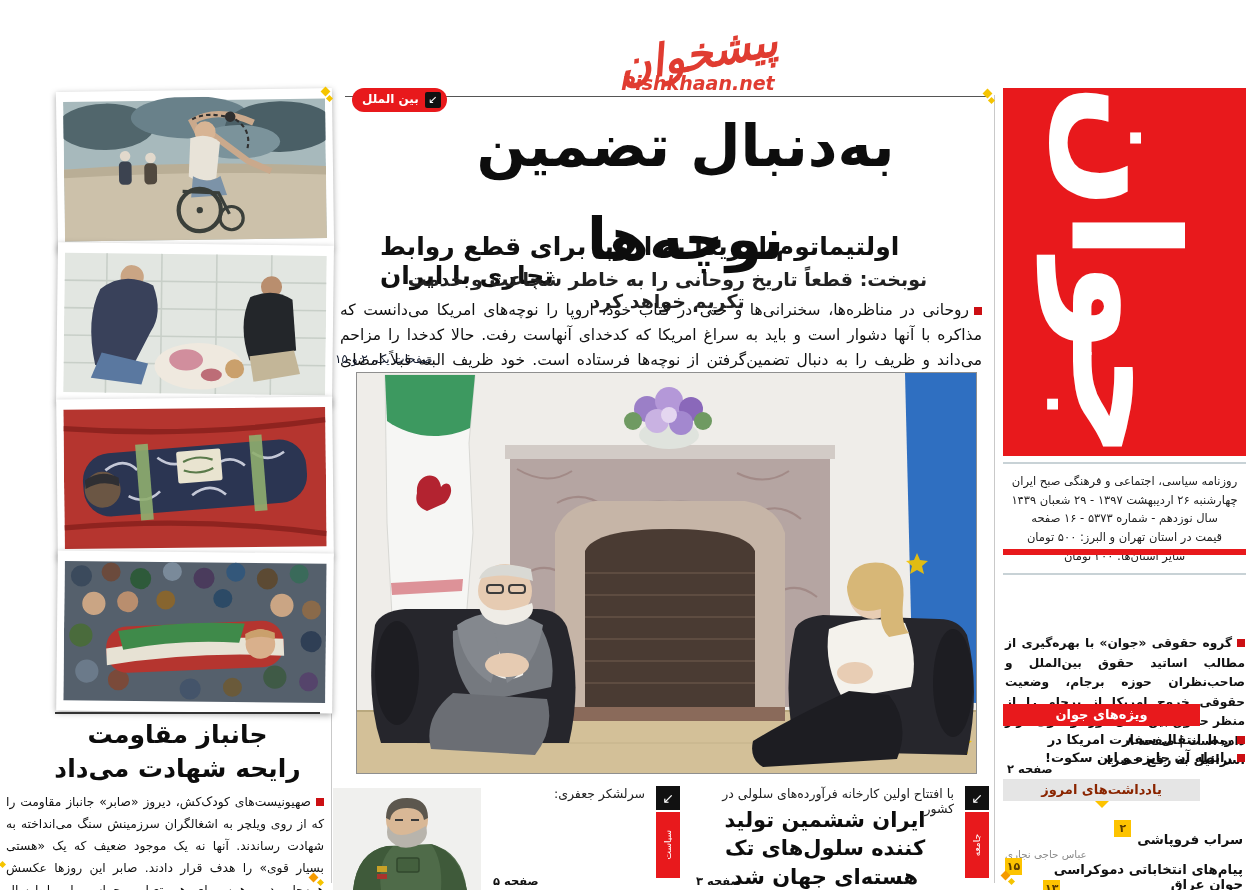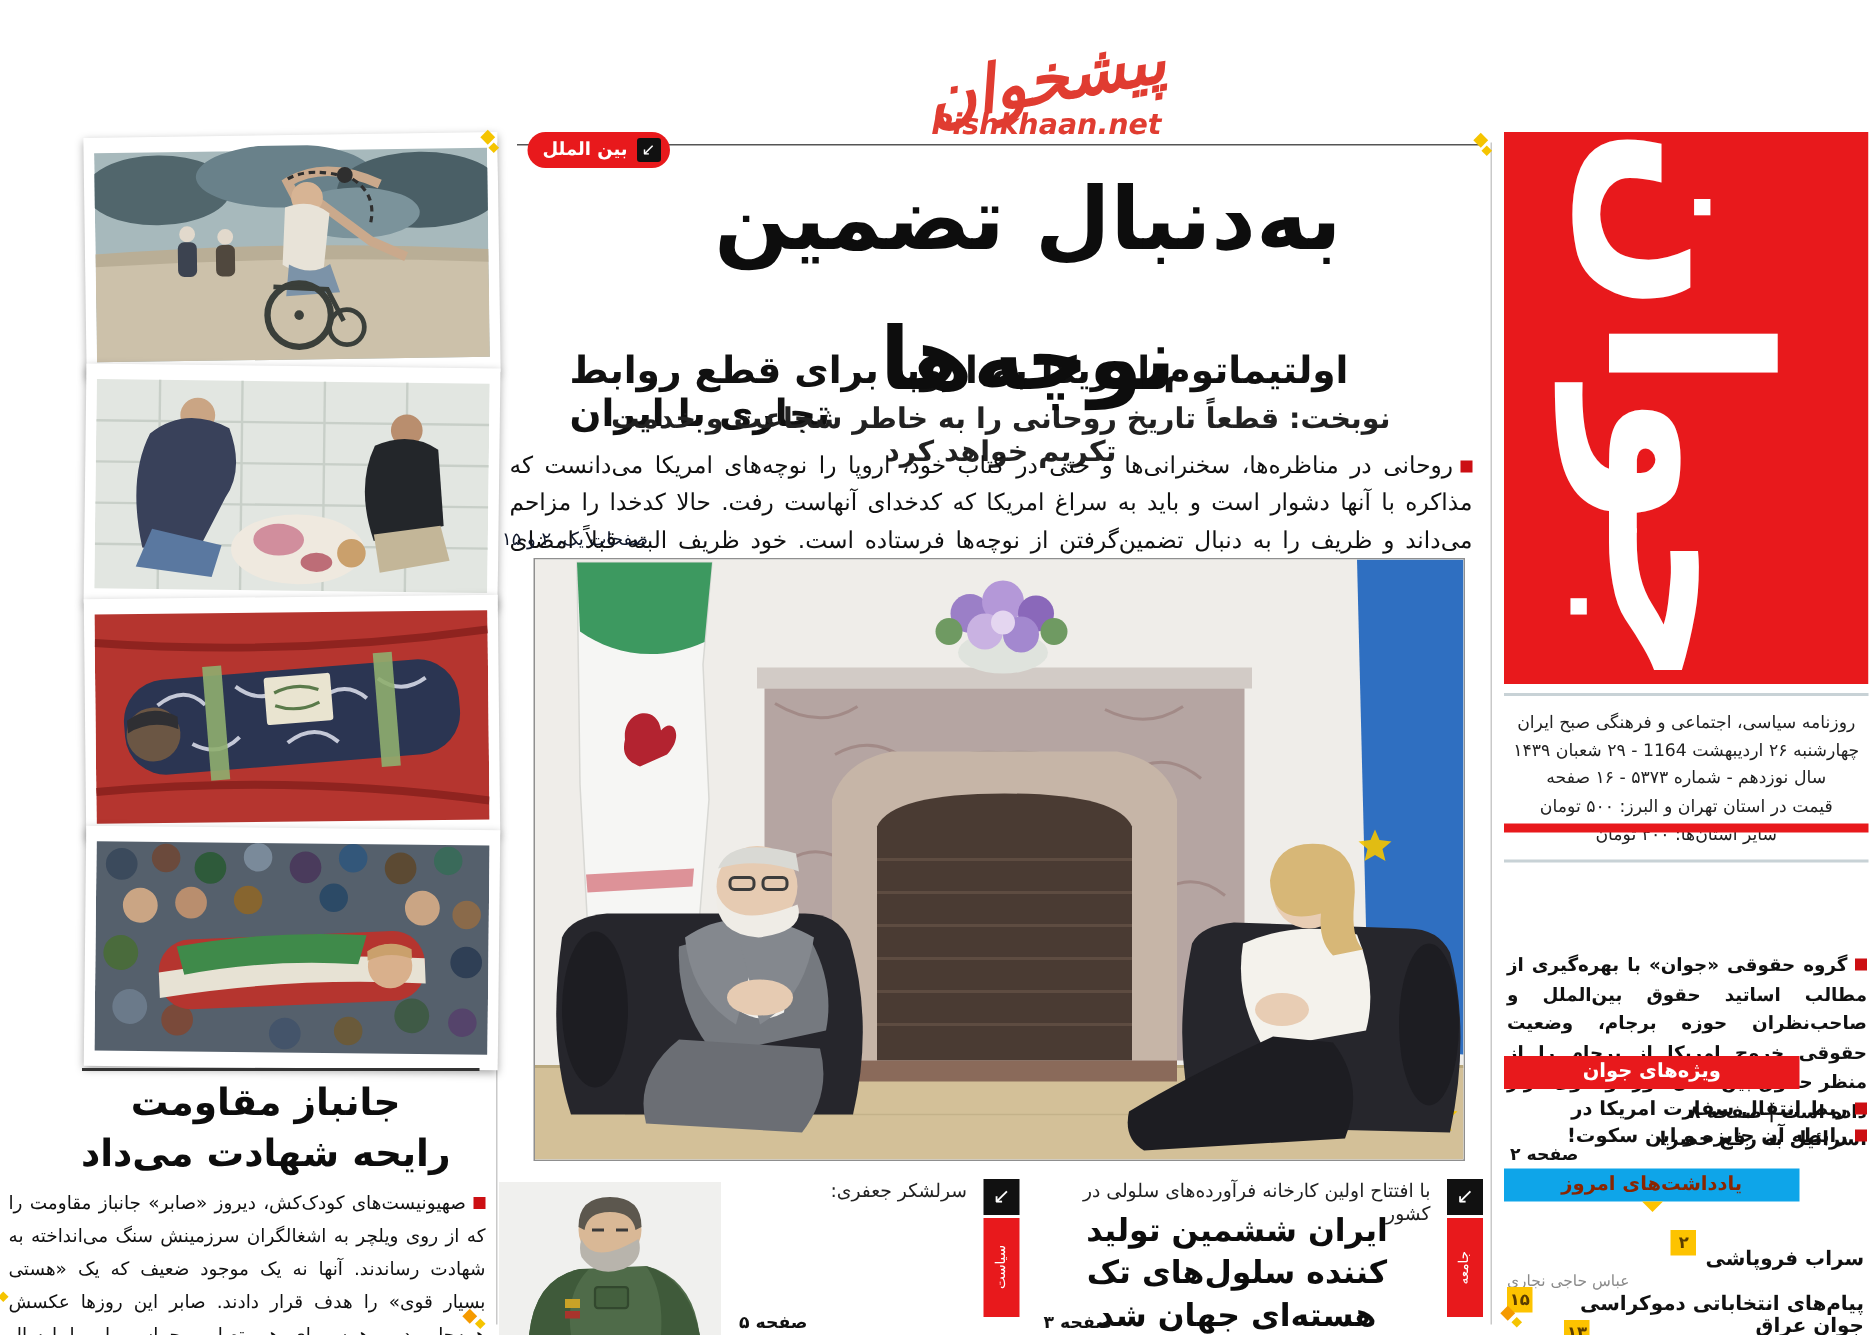--- a/index.html
+++ b/index.html
@@ -52,21 +52,21 @@
   .paper-info{position:absolute;left:1003px;top:462px;width:243px;padding:8px 0;text-align:center;
     font-size:11.5px;line-height:1.62;color:#222;border-top:2px solid #c8d2d6;border-bottom:2px solid #c8d2d6;}
   .red-divider{position:absolute;left:1003px;top:549px;width:243px;height:6px;background:#e8191c;}
   .jcpoa-title{position:absolute;left:1003px;top:560px;width:243px;margin:0;text-align:center;
     font-size:23px;font-weight:bold;color:#0d0d0d;line-height:1.55;}
   .jcpoa-body{position:absolute;left:1005px;top:634px;width:240px;font-size:12.2px;font-weight:bold;
     line-height:1.6;color:#111;text-align:justify;}
 
   .bar{position:absolute;left:1003px;width:197px;height:22px;text-align:center;font-size:13px;font-weight:bold;line-height:22px;}
   .red-bar{top:704px;background:#e8191c;color:#fff;}
-  .yellow-bar{top:779px;background:#0ea5e9;color:#8a2500;}
+  .yellow-bar{top:779px;background:#e5e5e5;color:#8a2500;}
   .yellow-bar:after{content:"";position:absolute;left:50%;bottom:-7px;margin-left:-7px;border:7px solid transparent;border-top-color:#fdc300;border-bottom:none;}
   .special-item{position:absolute;left:1005px;width:240px;font-size:13px;font-weight:bold;color:#111;text-align:right;line-height:1.5;}
   .special-page{position:absolute;left:1007px;top:762px;font-size:11.5px;font-weight:bold;color:#111;direction:rtl;text-align:left;}
 
   .note{position:absolute;left:1005px;width:238px;}
   .note-line{display:flex;justify-content:flex-start;align-items:center;gap:6px;}
   .note-num{flex:0 0 auto;width:17px;height:17px;background:#fdc300;color:#5a3c00;font-size:11px;font-weight:bold;
     text-align:center;line-height:17px;}
   .note-title{font-size:13.3px;font-weight:bold;color:#111;margin-top:22px;}
   .note-author{font-size:10.3px;color:#8a8a8a;text-align:left;padding-right:24px;margin-top:1px;}
@@ -327,21 +327,21 @@
   <div class="martyr-body"><span class="sq"></span><span>صهیونیست‌های کودک‌کش، دیروز «صابر» جانباز مقاومت را که از روی ویلچر به اشغالگران سرزمینش سنگ می‌انداخته به شهادت رساندند. آنها نه یک موجود ضعیف که یک «هستی بسیار قوی» را هدف قرار دادند. صابر این روزها عکسش همه‌جا بود و همه برای هم تصاویر حماسی او را ارسال می‌کردند. او نماد مقاومت تا آخرین حد توان شده بود و صهیونیست‌ها این حد از مقاومت و این حد از الگوشدن و نمادشدن را تاب نیاوردند. آنها ضعف خود و قوت «صابر» را به اثبات رساندند. صابر این روزها رایحه شهادت می‌داد و سوزی را با خونش امضا کرد</span></div>
 
   <div class="masthead">
     <svg width="243" height="368" viewBox="0 0 243 368">
       <rect width="243" height="368" fill="#e8191c"></rect>
       <text x="121" y="184" transform="rotate(90 121 184)" font-size="148" font-weight="bold" fill="#ffffff" text-anchor="middle" dominant-baseline="central" font-family="DejaVu Sans, sans-serif">جوان</text>
     </svg>
   </div>
   <div class="paper-info">
     <div>روزنامه سیاسی، اجتماعی و فرهنگی صبح ایران</div>
-    <div>چهارشنبه ۲۶ اردیبهشت 1164 - ۲۹ شعبان ۱۴۳۹</div>
+    <div>چهارشنبه ۲۶ اردیبهشت ۱۳۹۷ - ۲۹ شعبان ۱۴۳۹</div>
     <div>سال نوزدهم - شماره ۵۳۷۳ - ۱۶ صفحه</div>
     <div>قیمت در استان تهران و البرز: ۵۰۰ تومان</div>
     <div>سایر استان‌ها: ۳۰۰ تومان</div>
   </div>
   <div class="red-divider"></div>
 
   <div class="jcpoa-body"><span class="sq"></span><span>گروه حقوقی «جوان» با بهره‌گیری از مطالب اساتید حقوق بین‌الملل و صاحب‌نظران حوزه برجام، وضعیت حقوقی خروج امریکا از برجام را از منظر حقوق بین‌الملل مورد واکاوی قرار داده است | صفحه ۸</span></div>
 
   <div class="bar red-bar">ویژه‌های جوان</div>
   <div class="special-item" style="top:730px;"><span class="sq"></span><span>ربط انتقال سفارت امریکا در اسرائیل به رفع حصر!</span></div>

